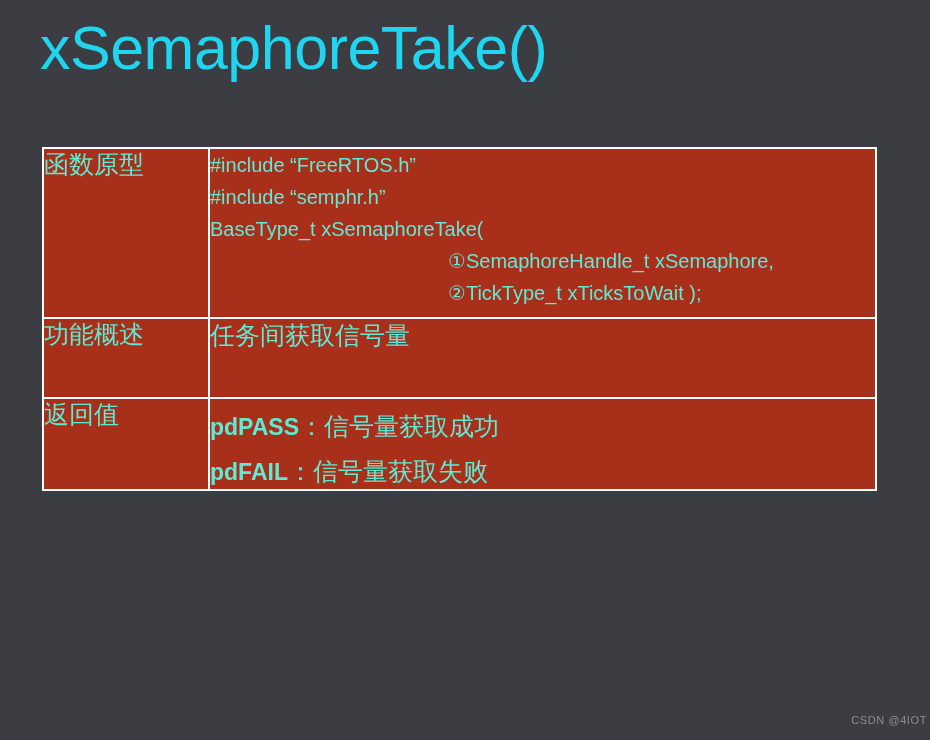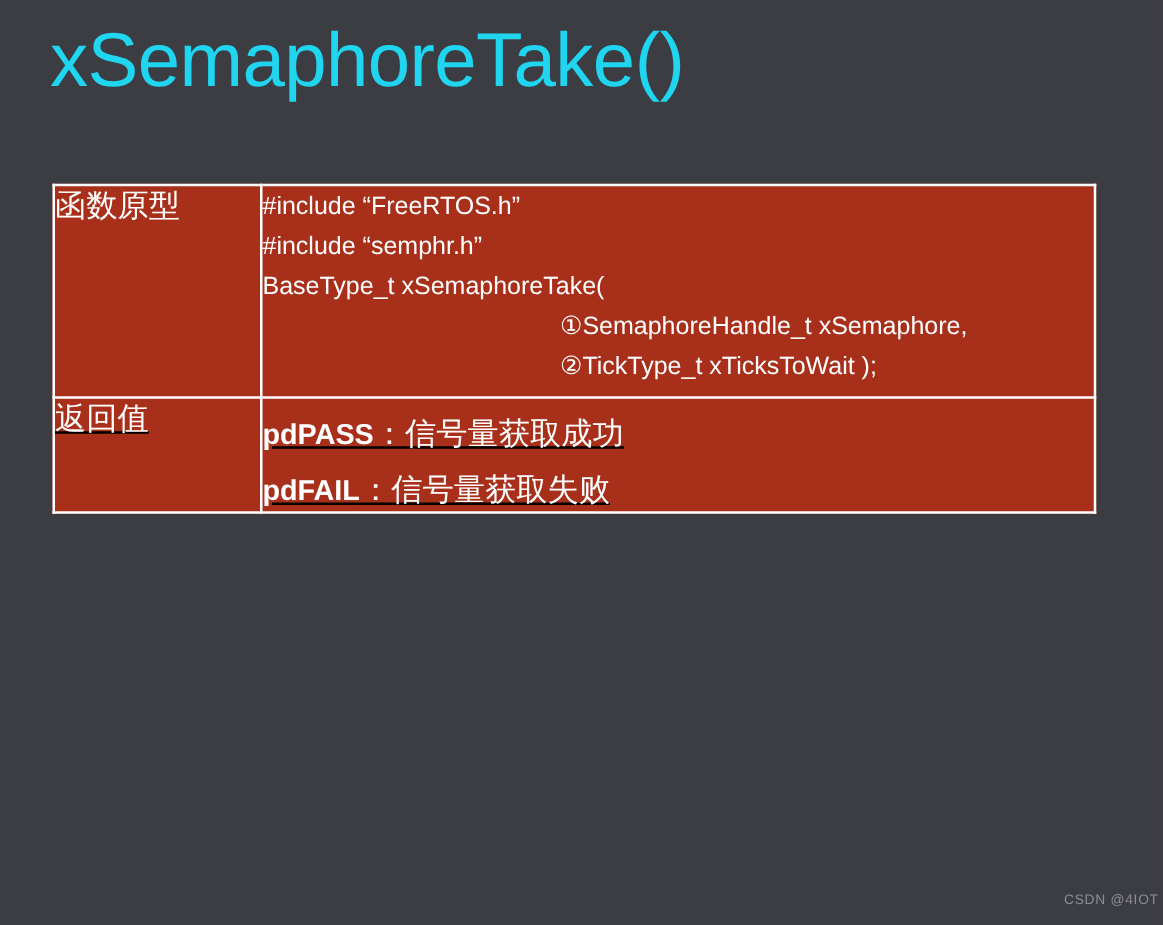--- a/index.html
+++ b/index.html
@@ -36,21 +36,21 @@
     left: 42px;
     top: 147px;
     width: 833px;
     border-collapse: collapse;
     table-layout: fixed;
     background: #a8301b;
   }
   .spec-table td {
     border: 2px solid #ffffff;
     background: #a8301b;
-    color: #ffffff;
+    color: #5eead4;
     vertical-align: top;
     padding: 0;
   }
   .col-label { width: 166px; }
   .col-value { width: 667px; }
 
   .cell-label {
     font-family: "DejaVu Serif", "Liberation Serif", serif;
     font-size: 25px;
     line-height: 32px;
@@ -67,21 +67,21 @@
   .cell-cn {
     font-family: "DejaVu Serif", "Liberation Serif", serif;
     font-size: 25px;
     line-height: 34px;
     padding: 13px 0 0 12px;
   }
   .cell-cn .ln { display: block; }
   .r-proto { height: 170px; }
   .r-desc  { height: 80px; }
   .r-param { height: 142px; }
-  .r-ret   { height: 78px; text-decoration: underline; }
+  .r-ret   { height: 78px; }
   .r-note  { height: 79px; }
 
   .ret-line {
     display: block;
     white-space: nowrap;
     line-height: 33px;
     margin-top: 11px;
   }
   .ret-key {
     font-family: "Liberation Sans", "DejaVu Sans", sans-serif;
@@ -116,20 +116,26 @@
         <td class="cell-label">函数原型</td>
         <td class="cell-value">
           <span class="ln">#include “FreeRTOS.h”</span>
           <span class="ln">#include “semphr.h”</span>
           <span class="ln">BaseType_t xSemaphoreTake(</span>
           <span class="ln indent">①SemaphoreHandle_t xSemaphore,</span>
           <span class="ln indent">②TickType_t xTicksToWait );</span>
         </td>
       </tr>
 
+      <tr class="r-desc">
+        <td class="cell-label">功能概述</td>
+        <td class="cell-cn">
+          <span class="ln">任务间获取信号量</span>
+        </td>
+      </tr>
 
 
       <tr class="r-ret">
         <td class="cell-label">返回值</td>
         <td class="cell-cn">
           <span class="ret-line"><span class="ret-key">pdPASS</span><span>：信号量获取成功</span></span>
           <span class="ret-line"><span class="ret-key">pdFAIL</span><span>：信号量获取失败</span></span>
         </td>
       </tr>
 

